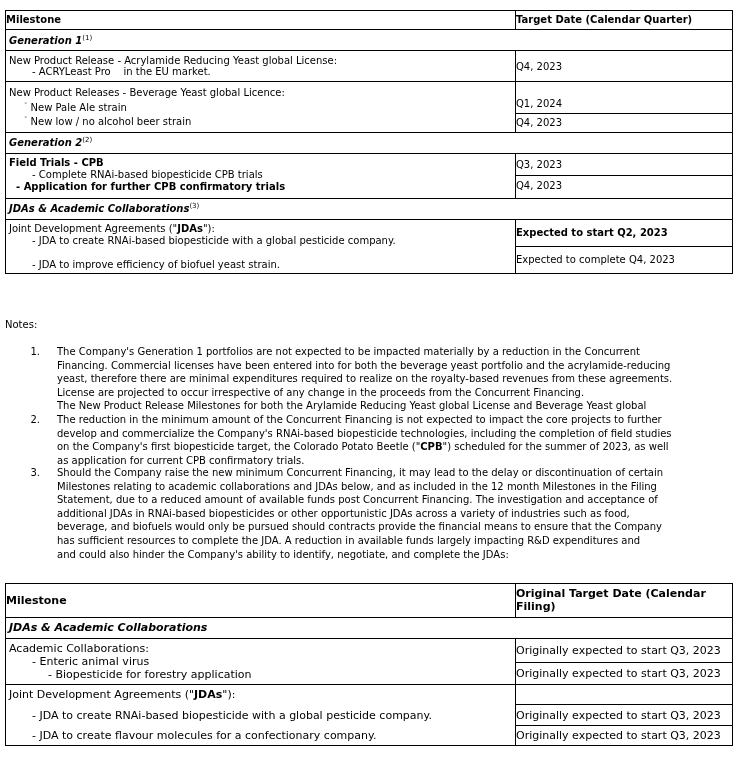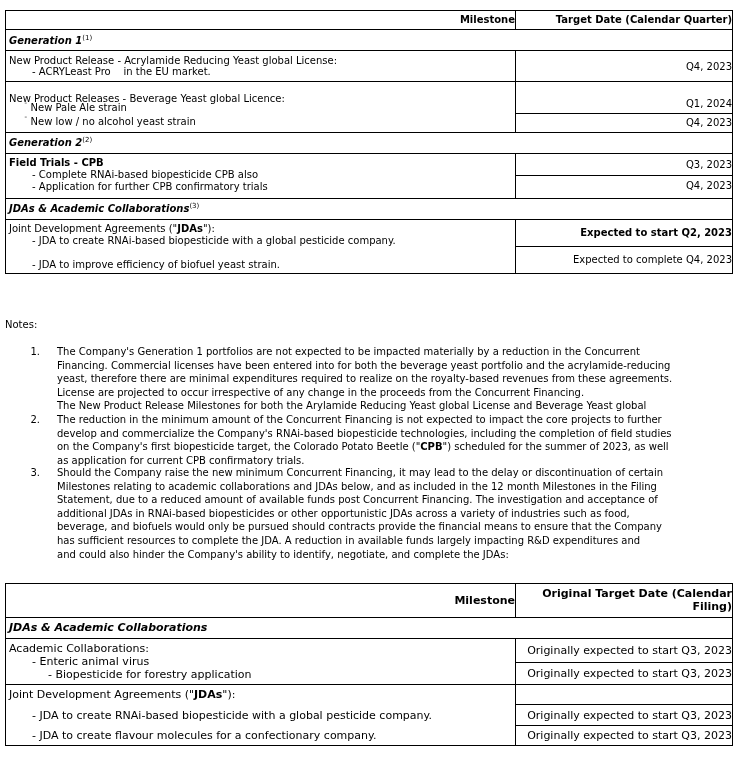--- a/index.html
+++ b/index.html
@@ -7,21 +7,21 @@
     width: 740px; height: 763px; position: relative; overflow: hidden;
     font-family: "DejaVu Sans", sans-serif; color: #000;
   }
   .abs { position: absolute; }
   .line { position: absolute; background: #000; }
   .t1 { font-size: 10px; line-height: 12px; }
   .t2 { font-size: 11px; line-height: 13px; }
   .bold { font-weight: bold; }
   .bi { font-weight: bold; font-style: italic; }
   sup { font-size: 7px; font-weight: normal; font-style: normal; vertical-align: 4px; line-height: 0; }
-  .center { text-align: right; }
+  .center { text-align: left; }
   .notes { font-size: 10px; line-height: 13.6px; }
   .note-num { position: absolute; left: 0; width: 14px; text-align: right; }
   .note-text { position: absolute; left: 19px; width: 690px; margin-left: 12px; }
   .tick { font-size: 7px; vertical-align: 3px; margin-right: 3px; }
 </style>
 </head>
 <body>
 
 <div>
 
@@ -48,31 +48,31 @@
 
   <div class="abs t1 bold center" style="left:6px; top:14px; width:509px;">Milestone</div>
   <div class="abs t1 bold center" style="left:516px; top:14px; width:216px;">Target Date (Calendar Quarter)</div>
 
   <div class="abs t1 bi" style="left:9px; top:35px;"><span>Generation 1</span><sup>(1)</sup></div>
 
   <div class="abs t1" style="left:9px; top:55px;">New Product Release - Acrylamide Reducing Yeast global License:</div>
   <div class="abs t1" style="left:32px; top:66px; white-space:pre;">- ACRYLeast Pro    in the EU market.</div>
   <div class="abs t1 center" style="left:516px; top:61px; width:216px;">Q4, 2023</div>
 
-  <div class="abs t1" style="left:9px; top:87px;margin-top:6px;">New Product Releases - Beverage Yeast global Licence:</div>
+  <div class="abs t1" style="left:9px; top:87px;">New Product Releases - Beverage Yeast global Licence:</div>
   <div class="abs t1" style="left:24px; top:100px;"><span class="tick">¯</span><span>New Pale Ale strain</span></div>
-  <div class="abs t1" style="left:24px; top:114px;"><span class="tick">¯</span><span>New low / no alcohol yeast strain</span></div>
+  <div class="abs t1" style="left:24px; top:114px;"><span class="tick">¯</span><span>New low / no alcohol beer strain</span></div>
   <div class="abs t1 center" style="left:516px; top:98px; width:216px;">Q1, 2024</div>
   <div class="abs t1 center" style="left:516px; top:117px; width:216px;">Q4, 2023</div>
 
   <div class="abs t1 bi" style="left:9px; top:137px;"><span>Generation 2</span><sup>(2)</sup></div>
 
   <div class="abs t1" style="left:9px; top:157px;font-weight:bold;">Field Trials - CPB</div>
-  <div class="abs t1" style="left:32px; top:169px;">- Complete RNAi-based biopesticide CPB also</div>
-  <div class="abs t1" style="left:32px; top:181px;">- Application for further CPB confirmatory trials</div>
+  <div class="abs t1" style="left:32px; top:169px;">- Complete RNAi-based biopesticide CPB trials</div>
+  <div class="abs t1" style="left:16px; top:181px;font-weight:bold;">- Application for further CPB confirmatory trials</div>
   <div class="abs t1 center" style="left:516px; top:159px; width:216px;">Q3, 2023</div>
   <div class="abs t1 center" style="left:516px; top:180px; width:216px;">Q4, 2023</div>
 
   <div class="abs t1 bi" style="left:9px; top:203px;"><span>JDAs &amp; Academic Collaborations</span><sup>(3)</sup></div>
 
   <div class="abs t1" style="left:9px; top:223px;"><span>Joint Development Agreements ("</span><span class="bold">JDAs</span><span>"):</span></div>
   <div class="abs t1" style="left:32px; top:235px;">- JDA to create RNAi-based biopesticide with a global pesticide company.</div>
   <div class="abs t1" style="left:32px; top:259px;">- JDA to improve efficiency of biofuel yeast strain.</div>
   <div class="abs t1 center" style="left:516px; top:227px; width:216px;font-weight:bold;">Expected to start Q2, 2023</div>
   <div class="abs t1 center" style="left:516px; top:254px; width:216px;">Expected to complete Q4, 2023</div>

